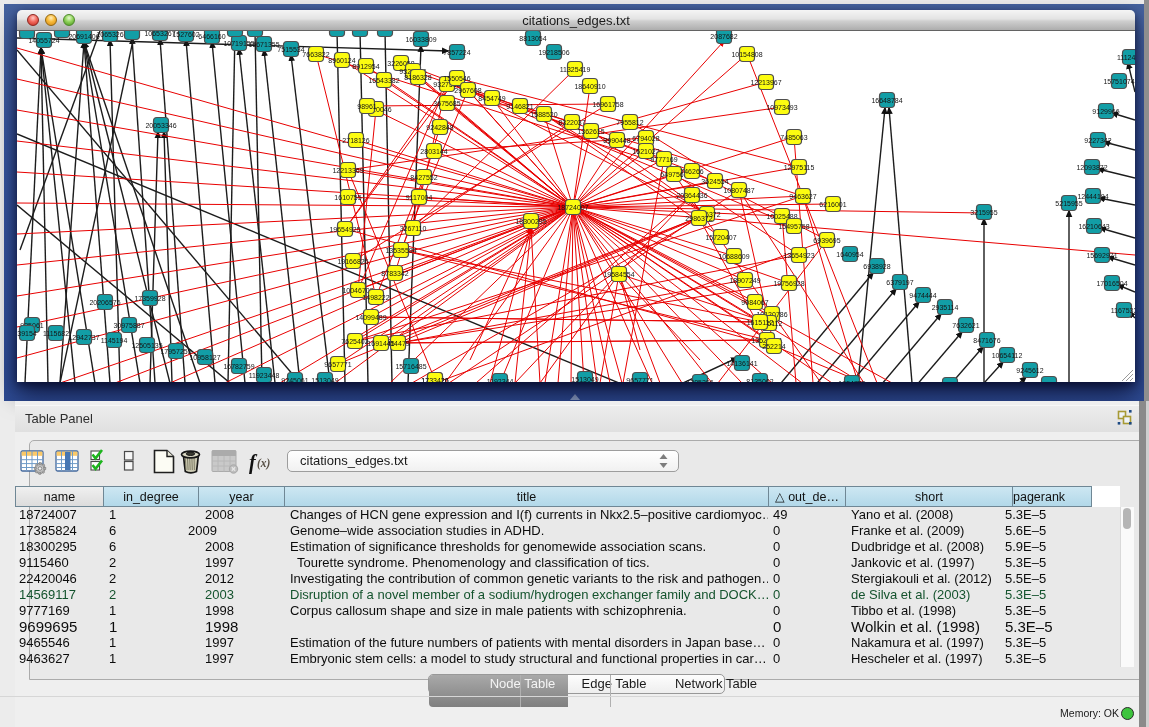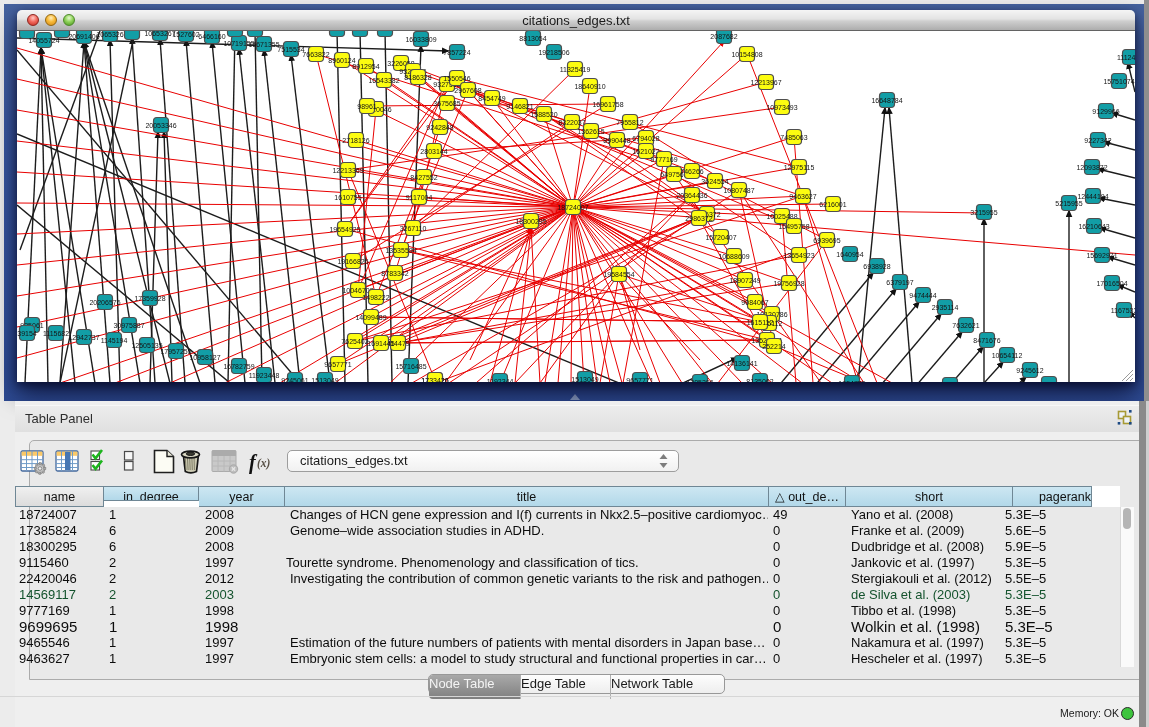--- a/index.html
+++ b/index.html
@@ -16,21 +16,21 @@
 #panel{position:absolute;left:0;top:401px;width:1149px;height:326px;background:#efefef;margin-left:15px;}
 #phead{position:absolute;left:0;top:4px;width:1141px;height:26px;
  background:linear-gradient(180deg,#ededed,#e0e0e0);border-top:1px solid #f8f8f8;}
 #phead .t{position:absolute;left:10px;top:5px;font-size:13px;color:#2e2e2e;}
 #frame{position:absolute;left:14px;top:39px;width:1124px;height:240px;background:#e9e9e9;
  border:1px solid #ababab;border-radius:5px 5px 0 0;box-sizing:border-box;}
 #combo{position:absolute;left:287px;top:450px;width:392px;height:22px;background:linear-gradient(180deg,#ffffff,#f1f1f1);
  border:1px solid #9d9d9d;border-radius:5px;box-sizing:border-box;font-size:13px;color:#1a1a1a;line-height:20px;padding-left:12px;}
 #tabs{position:absolute;left:428px;top:674px;width:297px;height:20px;border:1px solid #989898;border-radius:5px;
  box-sizing:border-box;background:linear-gradient(180deg,#fdfdfd,#eeeeee);font-size:13px;}
-.seg{position:absolute;top:0;height:24px;line-height:18px;text-align:left;color:#1a1a1a;}
+.seg{position:absolute;top:0;height:32px;line-height:18px;text-align:center;color:#1a1a1a;padding-left:48px;}
 #status{position:absolute;left:0;top:696px;width:1149px;height:31px;border-top:1px solid #d6d6d6;}
 </style></head>
 <body>
 <div id="desk"></div>
 <svg width="18" height="8" style="position:absolute;left:566px;top:393px">
     <path d="M9 1 L14 7 L4 7 z" fill="#9fb0d0" opacity="0.85"></path>
   </svg>
 <div style="position:absolute;left:1144px;top:0;width:5px;height:401px;background:#8e8e8e;z-index:6"></div>
 <div style="position:absolute;left:1139px;top:401px;width:7px;height:326px;background:#8a8a8a;z-index:6"></div>
 <div style="position:absolute;left:1146px;top:401px;width:3px;height:326px;background:#cfcfcf;z-index:6"></div>
@@ -945,82 +945,85 @@
     </svg>
   </div>
 <div id="combo">citations_edges.txt
   <svg width="9" height="14" style="position:absolute;right:10px;top:3px">
     <path d="M4.5 0 L8.5 5 L0.5 5 z" fill="#7d7d7d"></path>
     <path d="M4.5 14 L8.5 9 L0.5 9 z" fill="#7d7d7d"></path>
   </svg>
 </div>
 <div style="position:absolute;left:15px;top:486px;width:1105px;height:21px;background:#fff"></div>
 <div style="position:absolute;left:15px;top:486px;width:89px;height:21px;background:linear-gradient(180deg,#f0f0f0,#dcdcdc);border:1px solid #6f8795;border-left-width:1px;box-sizing:border-box;font-size:12.5px;color:#111;text-align:center;line-height:20px;white-space:nowrap;overflow:hidden">name</div>
-<div style="position:absolute;left:104px;top:486px;width:95px;height:15px;background:linear-gradient(180deg,#cde7f2,#b2d8e9);border:1px solid #6f8795;border-left-width:0px;box-sizing:border-box;font-size:12.5px;color:#111;text-align:center;line-height:20px;white-space:nowrap;overflow:hidden">in_degree</div>
+<div style="position:absolute;left:104px;top:486px;width:95px;height:21px;background:linear-gradient(180deg,#cde7f2,#b2d8e9);border:1px solid #6f8795;border-left-width:0px;box-sizing:border-box;font-size:12.5px;color:#111;text-align:center;line-height:20px;white-space:nowrap;overflow:hidden">in_degree</div>
 <div style="position:absolute;left:199px;top:486px;width:86px;height:21px;background:linear-gradient(180deg,#cde7f2,#b2d8e9);border:1px solid #6f8795;border-left-width:0px;box-sizing:border-box;font-size:12.5px;color:#111;text-align:center;line-height:20px;white-space:nowrap;overflow:hidden">year</div>
 <div style="position:absolute;left:285px;top:486px;width:484px;height:21px;background:linear-gradient(180deg,#cde7f2,#b2d8e9);border:1px solid #6f8795;border-left-width:0px;box-sizing:border-box;font-size:12.5px;color:#111;text-align:center;line-height:20px;white-space:nowrap;overflow:hidden">title</div>
 <div style="position:absolute;left:769px;top:486px;width:77px;height:21px;background:linear-gradient(180deg,#cde7f2,#b2d8e9);border:1px solid #6f8795;border-left-width:0px;box-sizing:border-box;font-size:12.5px;color:#111;text-align:center;line-height:20px;white-space:nowrap;overflow:hidden">△ out_de…</div>
 <div style="position:absolute;left:846px;top:486px;width:167px;height:21px;background:linear-gradient(180deg,#cde7f2,#b2d8e9);border:1px solid #6f8795;border-left-width:0px;box-sizing:border-box;font-size:12.5px;color:#111;text-align:center;line-height:20px;white-space:nowrap;overflow:hidden">short</div>
-<div style="position:absolute;left:1013px;top:486px;width:79px;height:21px;background:linear-gradient(180deg,#cde7f2,#b2d8e9);border:1px solid #6f8795;border-left-width:0px;box-sizing:border-box;font-size:12.5px;color:#111;text-align:right;line-height:20px;white-space:nowrap;overflow:hidden">pagerank</div>
+<div style="position:absolute;left:1013px;top:486px;width:79px;height:21px;background:linear-gradient(180deg,#cde7f2,#b2d8e9);border:1px solid #6f8795;border-left-width:0px;box-sizing:border-box;font-size:12.5px;color:#111;text-align:left;line-height:20px;white-space:nowrap;overflow:hidden">pagerank</div>
 <div style="position:absolute;left:0;top:507px;width:1120px;height:16px;font-size:13px;color:#0c0c0c;line-height:16px">
     <span style="position:absolute;left:19px;white-space:nowrap">18724007</span>
     <span style="position:absolute;left:109px;white-space:nowrap">1</span>
     <span style="position:absolute;left:205px;white-space:nowrap">2008</span>
     <span style="position:absolute;left:290px;white-space:nowrap;width:478px;overflow:hidden">Changes of HCN gene expression and I(f) currents in Nkx2.5–positive cardiomyoc…</span>
     <span style="position:absolute;left:773px;white-space:nowrap">49</span>
     <span style="position:absolute;left:851px;white-space:nowrap">Yano et al. (2008)</span>
     <span style="position:absolute;left:1005px;white-space:nowrap">5.3E–5</span>
   </div>
 <div style="position:absolute;left:0;top:523px;width:1120px;height:16px;font-size:13px;color:#0c0c0c;line-height:16px">
     <span style="position:absolute;left:19px;white-space:nowrap">17385824</span>
     <span style="position:absolute;left:109px;white-space:nowrap">6</span>
-    <span style="position:absolute;left:205px;white-space:nowrap">2009</span>
+    <span style="position:absolute;left:188px;white-space:nowrap">2009</span>
     <span style="position:absolute;left:290px;white-space:nowrap;width:478px;overflow:hidden">Genome–wide association studies in ADHD.</span>
     <span style="position:absolute;left:773px;white-space:nowrap">0</span>
     <span style="position:absolute;left:851px;white-space:nowrap">Franke et al. (2009)</span>
     <span style="position:absolute;left:1005px;white-space:nowrap">5.6E–5</span>
   </div>
 <div style="position:absolute;left:0;top:539px;width:1120px;height:16px;font-size:13px;color:#0c0c0c;line-height:16px">
     <span style="position:absolute;left:19px;white-space:nowrap">18300295</span>
     <span style="position:absolute;left:109px;white-space:nowrap">6</span>
     <span style="position:absolute;left:205px;white-space:nowrap">2008</span>
+    <span style="position:absolute;left:290px;white-space:nowrap;width:478px;overflow:hidden">Estimation of significance thresholds for genomewide association scans.</span>
     <span style="position:absolute;left:773px;white-space:nowrap">0</span>
     <span style="position:absolute;left:851px;white-space:nowrap">Dudbridge et al. (2008)</span>
     <span style="position:absolute;left:1005px;white-space:nowrap">5.9E–5</span>
   </div>
 <div style="position:absolute;left:0;top:555px;width:1120px;height:16px;font-size:13px;color:#0c0c0c;line-height:16px">
     <span style="position:absolute;left:19px;white-space:nowrap">9115460</span>
     <span style="position:absolute;left:109px;white-space:nowrap">2</span>
     <span style="position:absolute;left:205px;white-space:nowrap">1997</span>
-    <span style="position:absolute;left:286px;white-space:nowrap;width:478px;overflow:hidden">Tourette syndrome. Phenomenology and classification of tics.</span>
+    <span style="position:absolute;left:297px;white-space:nowrap;width:478px;overflow:hidden">Tourette syndrome. Phenomenology and classification of tics.</span>
     <span style="position:absolute;left:773px;white-space:nowrap">0</span>
     <span style="position:absolute;left:851px;white-space:nowrap">Jankovic et al. (1997)</span>
     <span style="position:absolute;left:1005px;white-space:nowrap">5.3E–5</span>
   </div>
 <div style="position:absolute;left:0;top:571px;width:1120px;height:16px;font-size:13px;color:#0c0c0c;line-height:16px">
     <span style="position:absolute;left:19px;white-space:nowrap">22420046</span>
     <span style="position:absolute;left:109px;white-space:nowrap">2</span>
     <span style="position:absolute;left:205px;white-space:nowrap">2012</span>
     <span style="position:absolute;left:290px;white-space:nowrap;width:478px;overflow:hidden">Investigating the contribution of common genetic variants to the risk and pathogen…</span>
     <span style="position:absolute;left:773px;white-space:nowrap">0</span>
     <span style="position:absolute;left:851px;white-space:nowrap">Stergiakouli et al. (2012)</span>
     <span style="position:absolute;left:1005px;white-space:nowrap">5.5E–5</span>
   </div>
 <div style="position:absolute;left:0;top:587px;width:1120px;height:16px;font-size:13px;color:#14532d;line-height:16px">
     <span style="position:absolute;left:19px;white-space:nowrap">14569117</span>
     <span style="position:absolute;left:109px;white-space:nowrap">2</span>
     <span style="position:absolute;left:205px;white-space:nowrap">2003</span>
+    <span style="position:absolute;left:290px;white-space:nowrap;width:478px;overflow:hidden">Disruption of a novel member of a sodium/hydrogen exchanger family and DOCK…</span>
     <span style="position:absolute;left:773px;white-space:nowrap">0</span>
     <span style="position:absolute;left:851px;white-space:nowrap">de Silva et al. (2003)</span>
     <span style="position:absolute;left:1005px;white-space:nowrap">5.3E–5</span>
   </div>
 <div style="position:absolute;left:0;top:603px;width:1120px;height:16px;font-size:13px;color:#0c0c0c;line-height:16px">
     <span style="position:absolute;left:19px;white-space:nowrap">9777169</span>
     <span style="position:absolute;left:109px;white-space:nowrap">1</span>
     <span style="position:absolute;left:205px;white-space:nowrap">1998</span>
+    <span style="position:absolute;left:290px;white-space:nowrap;width:478px;overflow:hidden">Corpus callosum shape and size in male patients with schizophrenia.</span>
     <span style="position:absolute;left:773px;white-space:nowrap">0</span>
     <span style="position:absolute;left:851px;white-space:nowrap">Tibbo et al. (1998)</span>
     <span style="position:absolute;left:1005px;white-space:nowrap">5.3E–5</span>
   </div>
 <div style="position:absolute;left:0;top:619px;width:1120px;height:16px;font-size:15px;color:#0c0c0c;line-height:16px">
     <span style="position:absolute;left:19px;white-space:nowrap">9699695</span>
     <span style="position:absolute;left:109px;white-space:nowrap">1</span>
     <span style="position:absolute;left:205px;white-space:nowrap">1998</span>
     <span style="position:absolute;left:773px;white-space:nowrap">0</span>
     <span style="position:absolute;left:851px;white-space:nowrap">Wolkin et al. (1998)</span>

